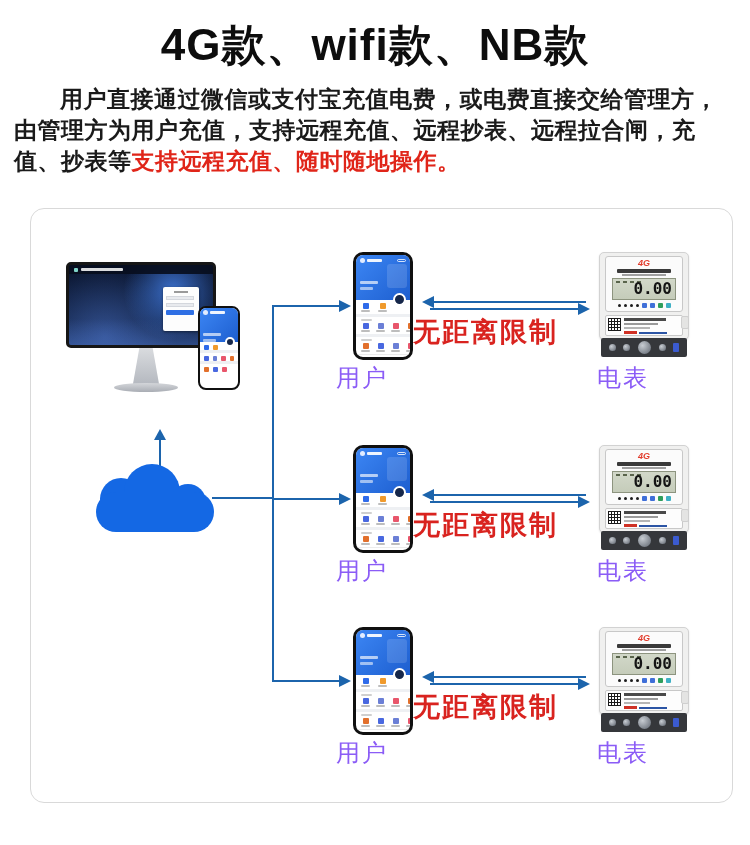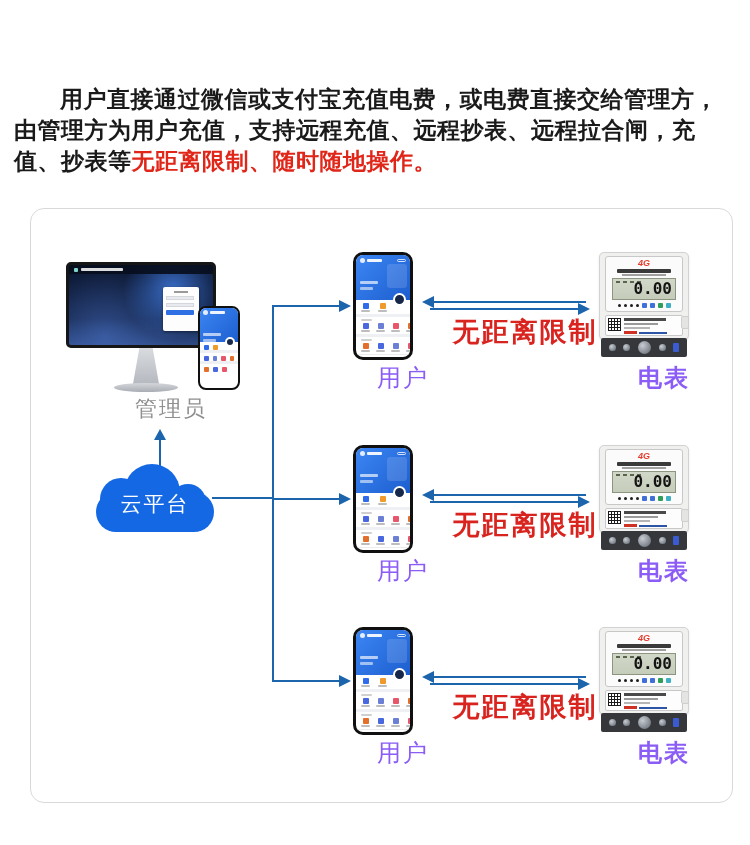--- a/index.html
+++ b/index.html
@@ -92,38 +92,38 @@
   .cloud{position:absolute;left:96px;top:464px;width:118px;height:68px;z-index:2;}
   .cl-part{position:absolute;background:var(--blue-cloud);border-radius:50%;}
   .cl-l{left:4px;top:14px;width:42px;height:42px;}
   .cl-m{left:28px;top:0;width:56px;height:56px;}
   .cl-r{left:74px;top:20px;width:36px;height:36px;}
   .cl-base{position:absolute;left:0;top:28px;width:118px;height:40px;border-radius:20px;background:var(--blue-cloud);}
   .cl-text{position:absolute;left:0;top:26px;width:100%;text-align:center;color:#fff;
            font-size:21px;letter-spacing:2px;z-index:2;}
 
   
-  .cap{position:absolute;text-align:center;margin-left:20px;}
+  .cap{position:absolute;}
   .cap-admin{left:92px;top:394px;width:118px;font-size:22px;color:#8f8f8f;letter-spacing:2px;}
   .cap-node{font-size:24px;color:#8b5cf6;letter-spacing:2px;}
 
   
   .row{position:absolute;left:0;width:750px;height:145px;}
   .row-1{top:252px;} .row-2{top:445px;} .row-3{top:627px;}
   .row .branch{left:274px;top:53px;width:66px;height:2px;}
   .row .branch-head{left:339px;top:48px;}
   .row .phone{left:353px;top:0;}
   .row .cap-user{left:336px;top:110px;width:94px;}
   .row .da1{left:434px;top:49px;width:152px;height:2px;}
   .row .da1-head{left:422px;top:44px;}
   .row .da2{left:430px;top:56px;width:150px;height:2px;}
   .row .da2-head{left:578px;top:51px;}
   .row .link-label{left:413px;top:62px;width:184px;font-size:27px;font-weight:bold;color:var(--red);letter-spacing:2px;}
   .row .meter{left:599px;top:0;padding-left:34px;}
-  .row .cap-meter{left:597px;top:110px;width:94px;font-weight:bold;}
+  .row .cap-meter{left:597px;top:110px;width:94px;}
 
   
   .meter{position:absolute;width:90px;height:106px;}
   .meter-body{position:absolute;left:0;top:0;width:90px;height:88px;background:#f0f0ef;
               border:1px solid #d2d2d2;border-radius:5px;box-shadow:0 1px 2px rgba(0,0,0,.12);}
   .meter-face{position:absolute;left:6px;top:4px;width:78px;height:56px;background:#fbfbfb;
               border:1px solid #c8c8c8;border-radius:3px;padding-top:1px;}
   .m-badge{height:10px;text-align:center;color:#e23c2c;font-weight:bold;font-style:italic;font-size:9px;line-height:10px;}
   .m-tbar{width:54px;height:4px;background:#3a3a3a;border-radius:1px;margin:1px auto 1px;}
   .m-sbar{width:44px;height:2px;background:#a0a0a0;margin:0 auto 2px;}
@@ -155,22 +155,23 @@
                   border-radius:2px;display:flex;justify-content:space-around;align-items:center;padding:0 4px;}
   .m-screw{border-radius:50%;background:radial-gradient(circle at 35% 35%,#c7ccd2,#7c828b 70%);}
   .sc-s{width:7px;height:7px;} .sc-l{width:13px;height:13px;}
   .m-term-blue{width:6px;height:9px;background:#3b5bd0;border-radius:1px;}
 </style>
 </head>
 <body>
 
 <div class="page">
 
-
-  <p class="intro"><span>用户直接通过微信或支付宝充值电费，或电费直接交给管理方，由管理方为用户充值，支持远程充值、远程抄表、远程拉合闸，充值、抄表等</span><span class="hl">无距离限制、随时随地操作。</span></p>
+  <div class="title">4G款、wifi款、NB款</div>
+
+  <p class="intro"><span>用户直接通过微信或支付宝充值电费，或电费直接交给管理方，由管理方为用户充值，支持远程充值、远程抄表、远程拉合闸，充值、抄表等</span><span class="hl">支持远程充值、随时随地操作。</span></p>
 
   <div class="frame"></div>
 
   <div class="stand"></div>
   <div class="base"></div>
   <div class="monitor">
     <div class="mon-topbar"></div>
     <div class="mon-logo"></div>
     <div class="mon-title-bar"></div>
     <div class="mon-city"></div>
@@ -199,30 +200,28 @@
       <span class="ap-ic c-pink"></span>
       <span class="ap-ic c-rust"></span>
     </div>
     <div class="ph-div"></div>
     <div class="ap-row">
       <span class="ap-ic c-rust"></span>
       <span class="ap-ic c-indigo"></span>
       <span class="ap-ic c-pink"></span>
     </div>
   </div>
-  <div class="cap cap-admin">管理员</div>
 
   <div class="arr arr-up" style="left:154px;top:429px;"></div>
   <div class="cline" style="left:159px;top:439px;width:2px;height:30px;"></div>
   <div class="cloud">
     <div class="cl-part cl-l"></div>
     <div class="cl-part cl-m"></div>
     <div class="cl-part cl-r"></div>
     <div class="cl-base"></div>
-    <div class="cl-text">云平台</div>
   </div>
   <div class="cline" style="left:212px;top:497px;width:62px;height:2px;"></div>
   <div class="cline" style="left:272px;top:305px;width:2px;height:377px;"></div>
 
   <div class="row row-1">
     <div class="cline branch"></div>
     <div class="arr arr-right branch-head"></div>
 
     <div class="phone">
       <div class="ph-head">

